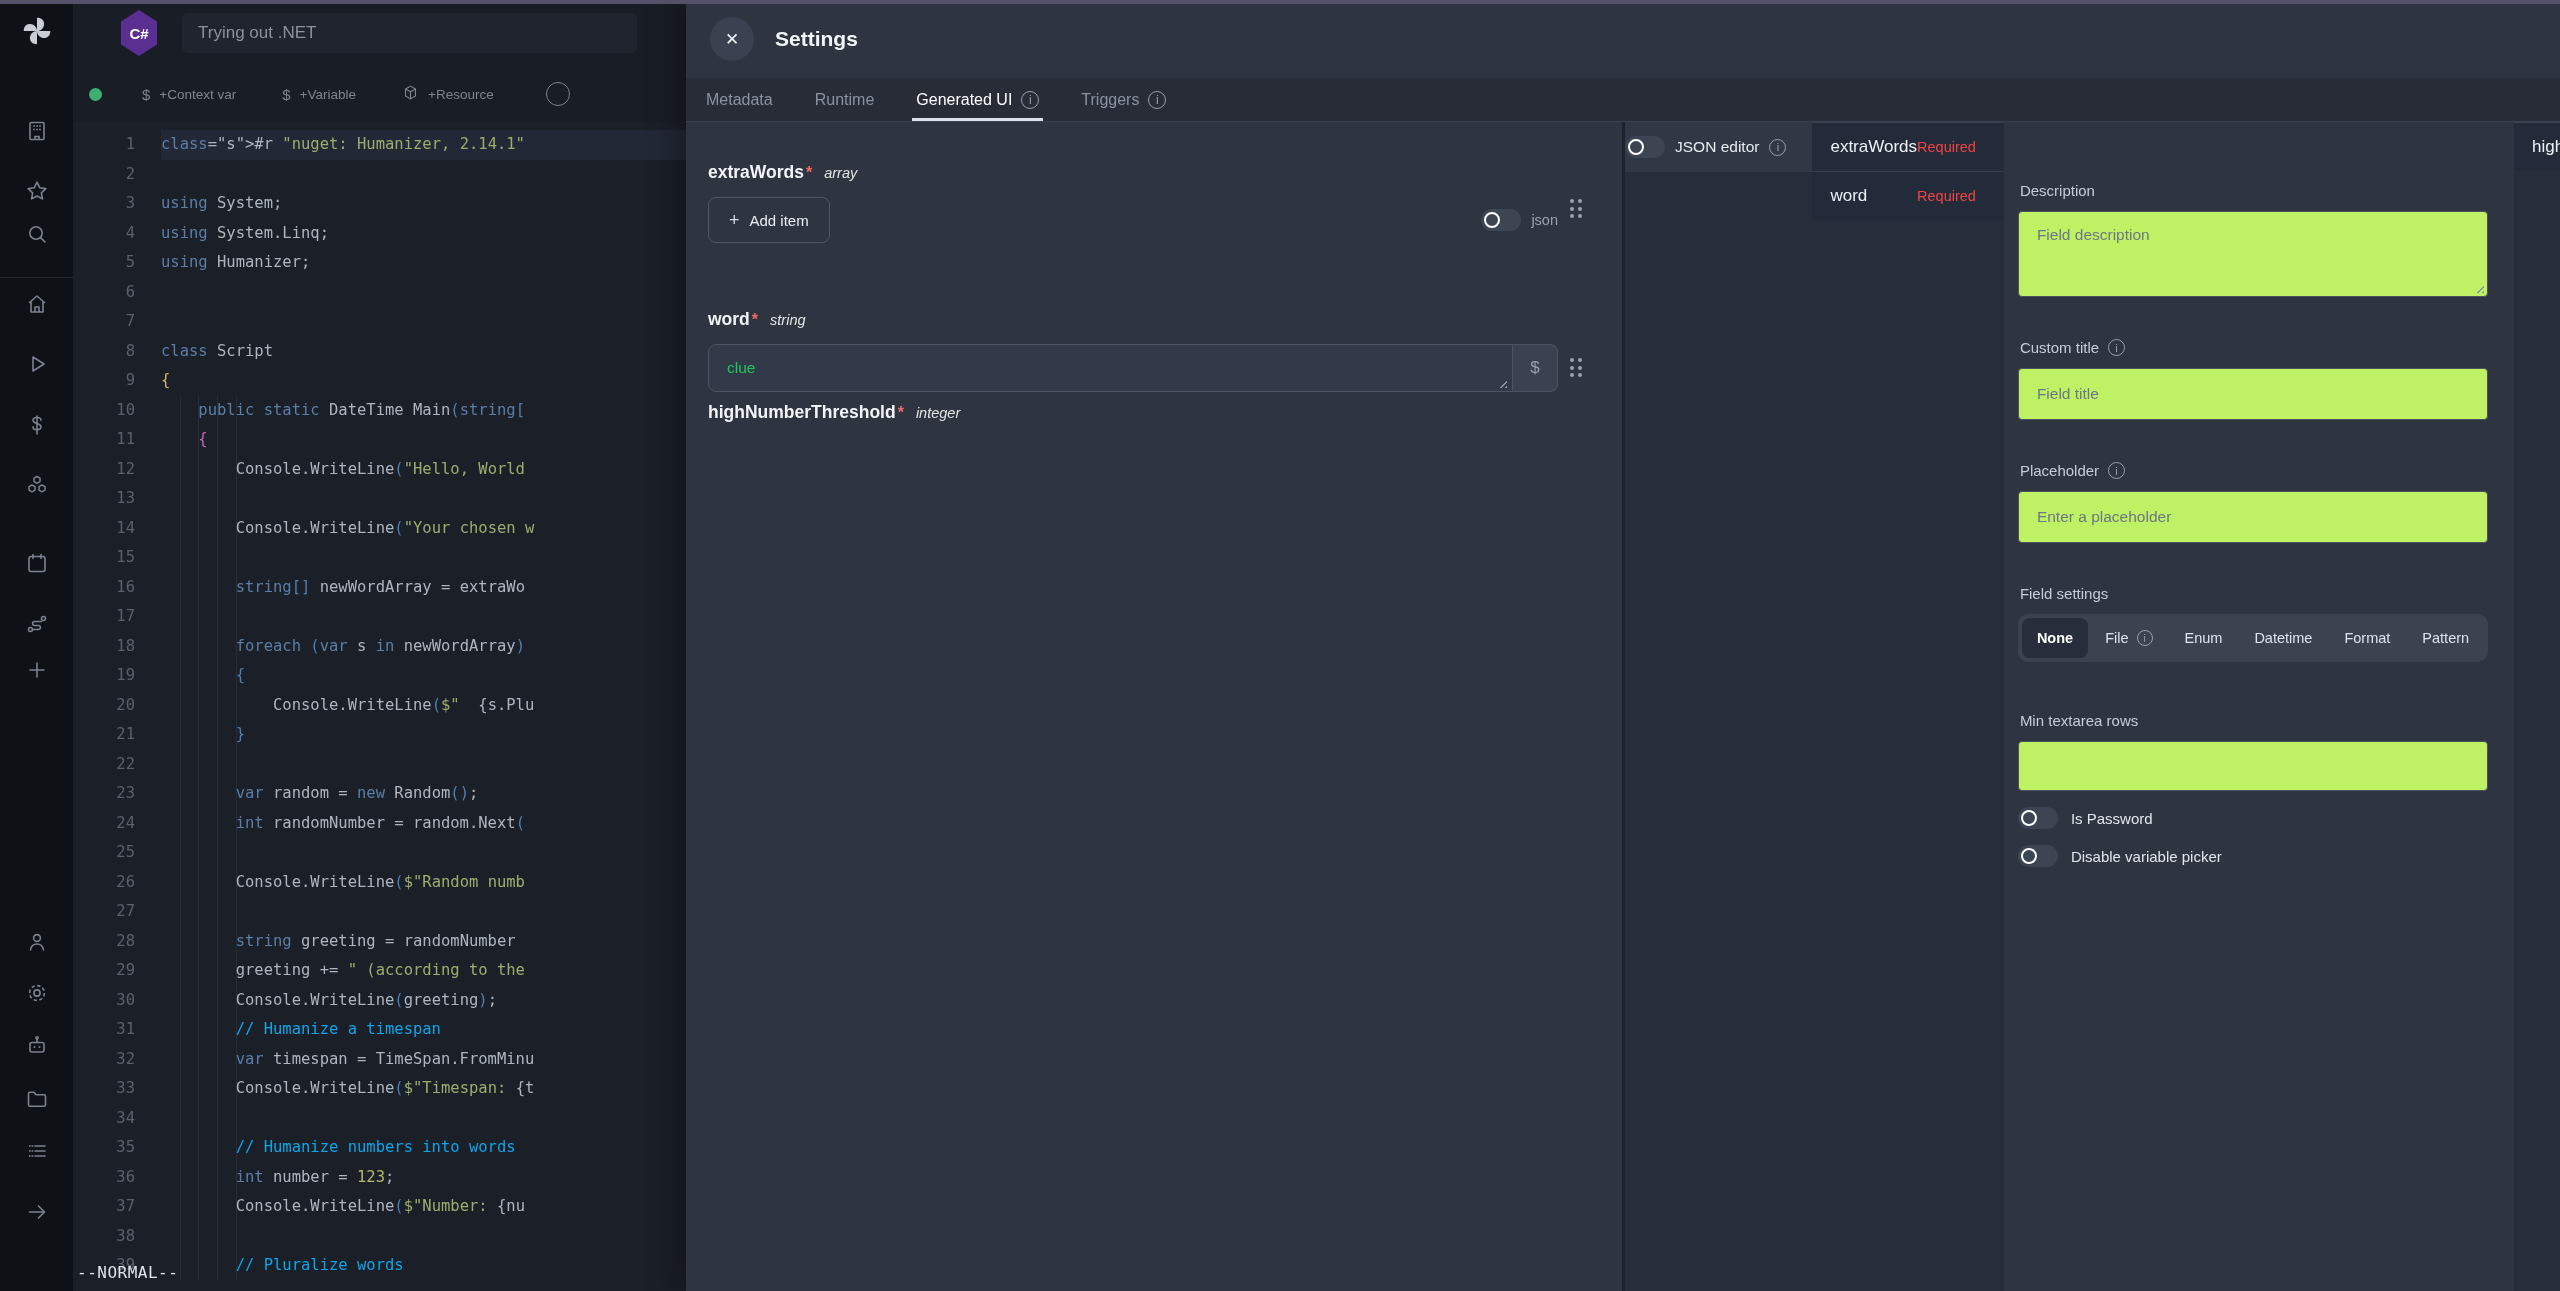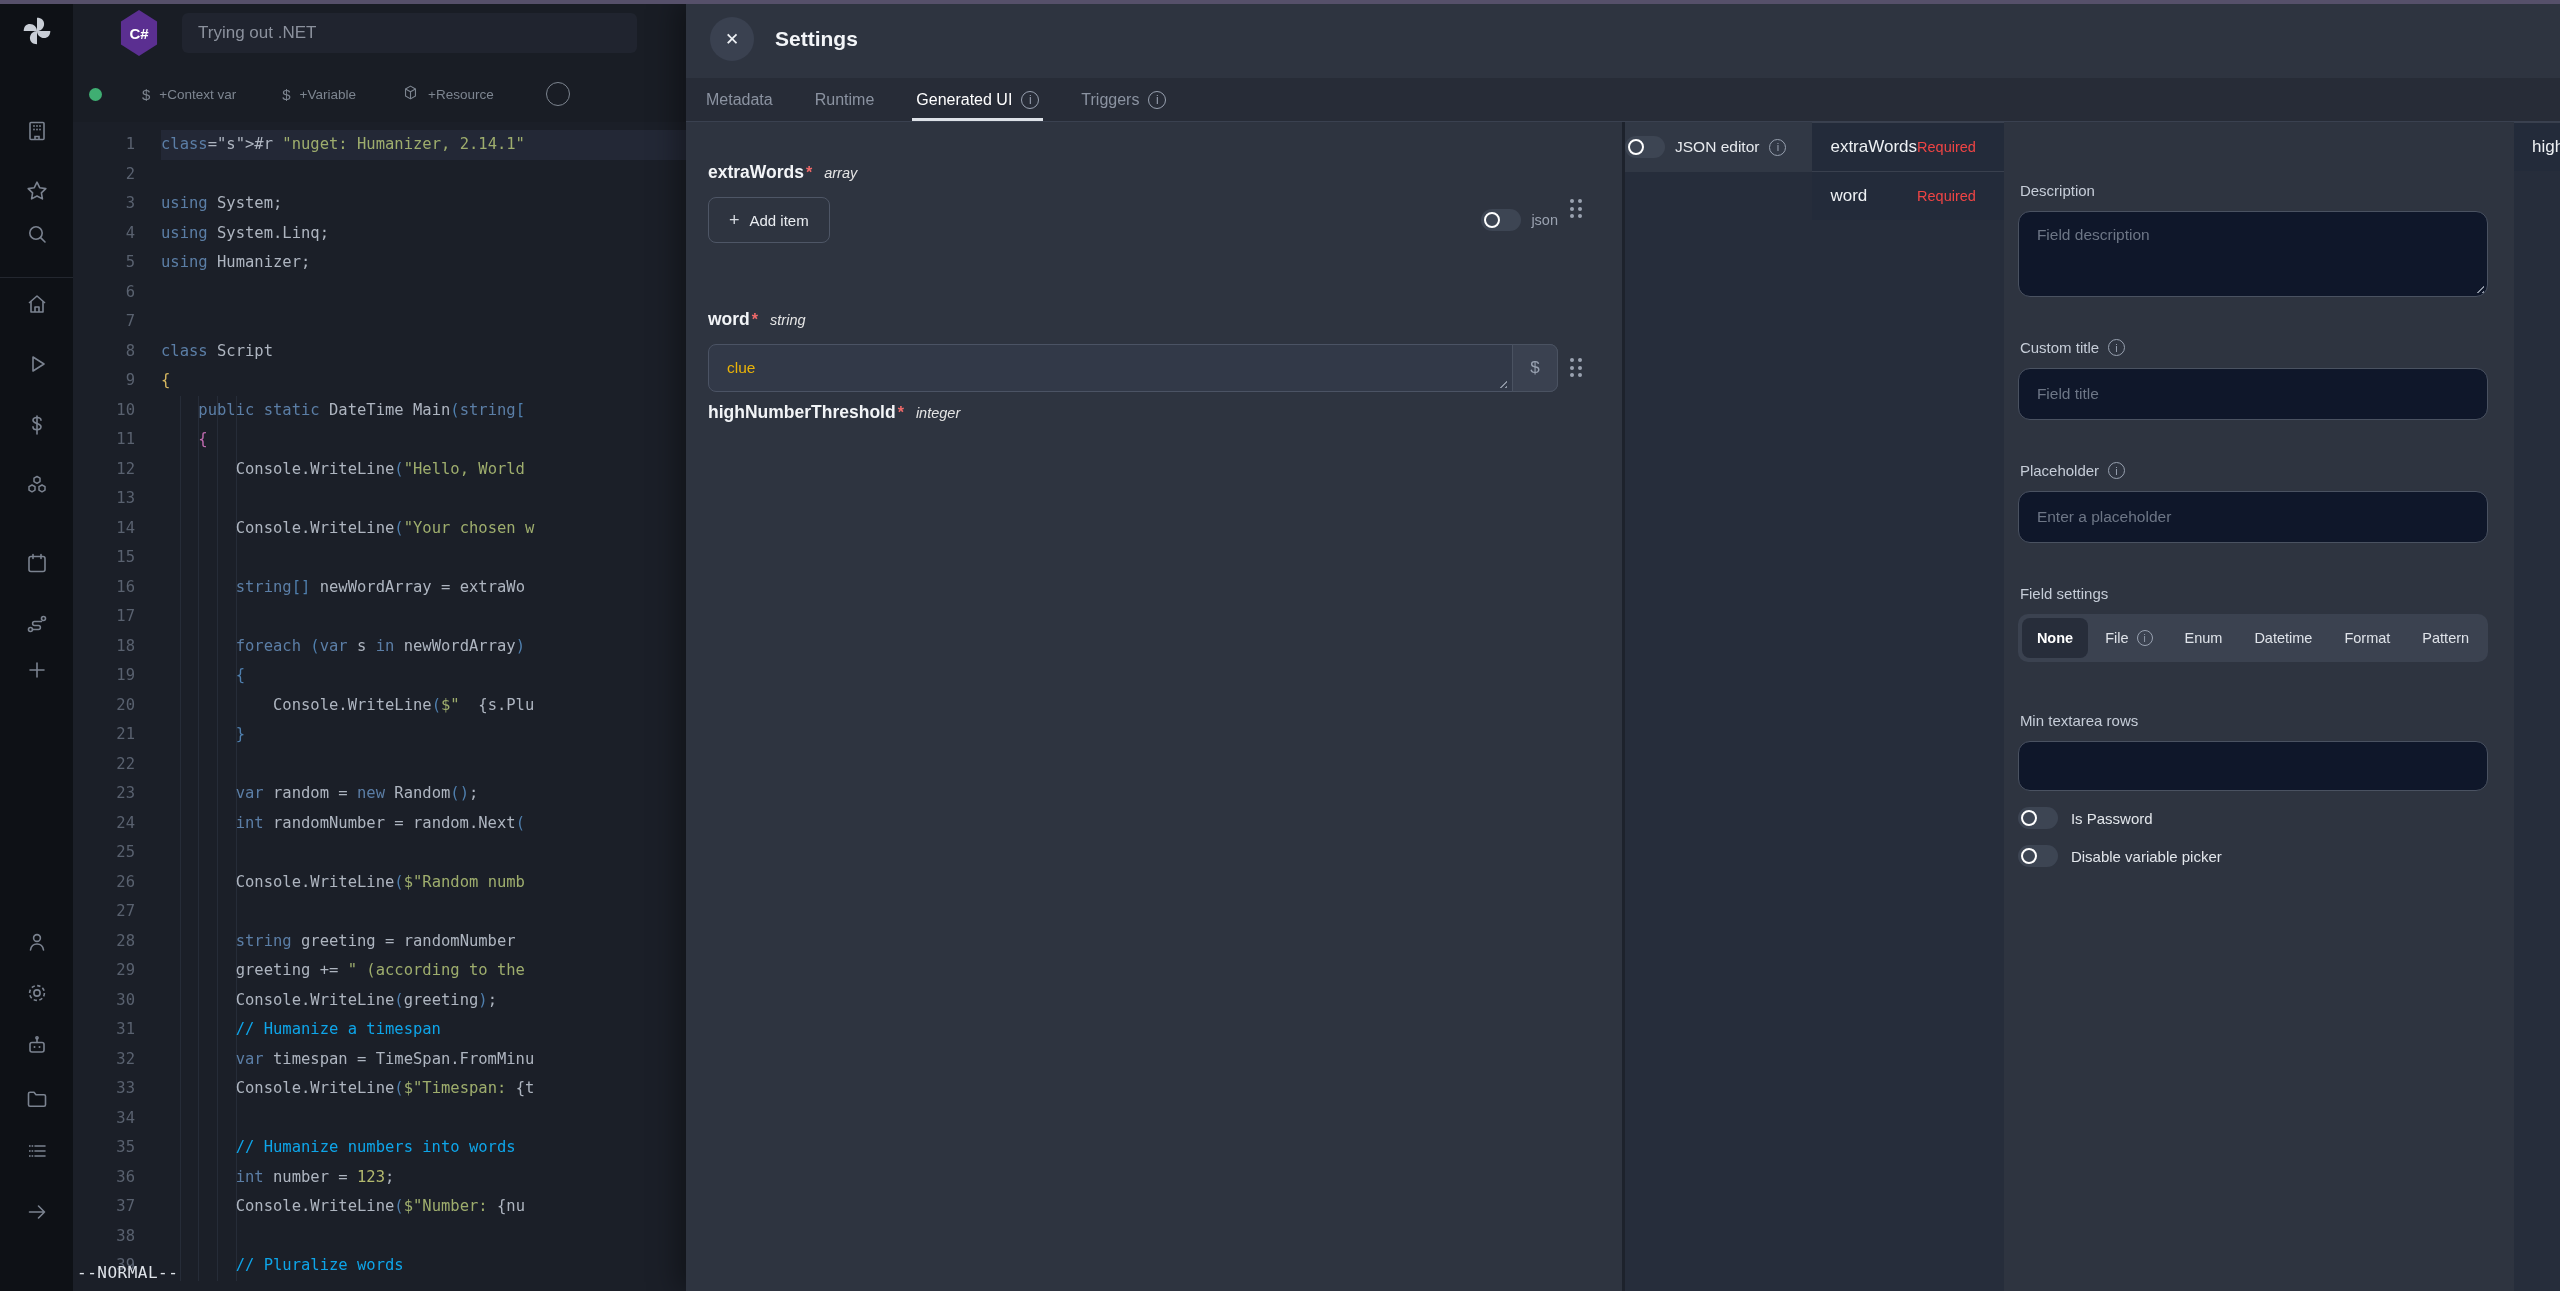--- a/index.html
+++ b/index.html
@@ -56,34 +56,34 @@
   .req{color:#f16a6a;margin-left:2px;font-weight:bold;font-size:16px}
   .ftype{font-style:italic;color:#e5e5e5;font-size:14.5px;margin-left:12px}
   .field-row{display:flex;align-items:flex-start;margin-top:14px}
   .row-main{width:850px;display:flex;align-items:center;justify-content:space-between}
   .add-btn{height:46px;padding:0 20px;border:1px solid #4e5666;border-radius:8px;background:transparent;color:#eaedf1;font-size:15px;display:flex;align-items:center;gap:10px;cursor:pointer}
   .add-plus{font-size:18px;color:#d6dae1}
   .toggle{width:40px;height:22px;border-radius:11px;background:#3d4553;position:relative;flex:none;cursor:pointer}
   .toggle::after{content:"";position:absolute;left:3px;top:3px;width:16px;height:16px;border-radius:50%;border:2px solid #fff;box-sizing:border-box}
   .tgl-group{display:flex;align-items:center;gap:10px;color:#9aa2b0;font-size:14.5px}
   .input-wrap{position:relative;width:850px;height:48px;background:#323948;border:1px solid #4b5364;border-radius:8px;display:flex;align-items:center;box-sizing:border-box}
-  .input-val{padding-left:18px;color:#eab308;font-size:15.5px}
+  .input-val{padding-left:18px;color:#22c55e;font-size:15.5px}
   .dollar-btn{position:absolute;right:-1px;top:-1px;bottom:-1px;width:46px;background:#3a4150;border:1px solid #4a5261;border-radius:0 8px 8px 0;color:#98a1b0;font-size:17px;display:flex;align-items:center;justify-content:center;cursor:pointer;box-sizing:border-box}
   .drag{display:grid;grid-template-columns:repeat(2,4px);grid-auto-rows:4px;gap:3.5px;margin-left:12px;cursor:grab}
   .drag i{width:4px;height:4px;border-radius:50%;background:#9aa2b0}
   .rsz{position:absolute;right:3px;bottom:3px;width:10px;height:10px;background:repeating-linear-gradient(135deg,transparent 0 2px,#8b93a1 2px 3.5px);clip-path:polygon(100% 0,100% 100%,0 100%)}
 
   
   .inspector{flex:1;background:#262d3b;border-left:3px solid #1d222c;display:flex;flex-direction:row;overflow:hidden}
   .json-bar{height:50px;background:#313845;display:flex;align-items:center;justify-content:flex-end;padding-right:26px;gap:10px;color:#e8ebef;font-size:15.5px;flex:none}
   .prop-row{height:48px;background:#232b3a;display:flex;align-items:center;padding:0 28px 0 18px;border-top:1px solid #39404e;color:#eef1f4;font-size:17px;flex:none;cursor:pointer}
   .prop-req{margin-left:auto;color:#ef4444;font-size:14.5px}
   .detail{background:#2e3440;padding:44px 26px 30px 14px}
   .d-label{color:#c6cdd8;font-size:15px;margin:16px 0 12px 2px;display:flex;align-items:center;gap:9px}
-  .d-input{height:52px;background:#0f172a;border:1px solid #4a5261;border-radius:12px;display:flex;align-items:center;padding:16px 18px;color:#6d7686;font-size:15.5px;box-sizing:border-box;position:relative}
+  .d-input{height:52px;background:#bef264;border:1px solid #4a5261;border-radius:4px;display:flex;align-items:center;padding:16px 18px;color:#6d7686;font-size:15.5px;box-sizing:border-box;position:relative}
   .d-textarea{height:86px;align-items:flex-start;padding-top:14px}
   .mb42{margin-bottom:42px}
   .seg{display:inline-flex;background:#3b4250;border-radius:10px;padding:4px;gap:2px}
   .seg-opt{height:40px;padding:0 15px;display:flex;align-items:center;gap:8px;border-radius:8px;color:#dfe3e9;font-size:14.5px;cursor:pointer}
   .seg-opt.active{background:#272d3a;font-weight:bold;color:#fff}
   .seg-opt .info{width:16px;height:16px;font-size:10px}
   .tog-row{display:flex;align-items:center;gap:13px;color:#e2e6eb;font-size:15px;margin-top:16px}
   .min-rows-input{height:50px}
 </style>
 </head>

